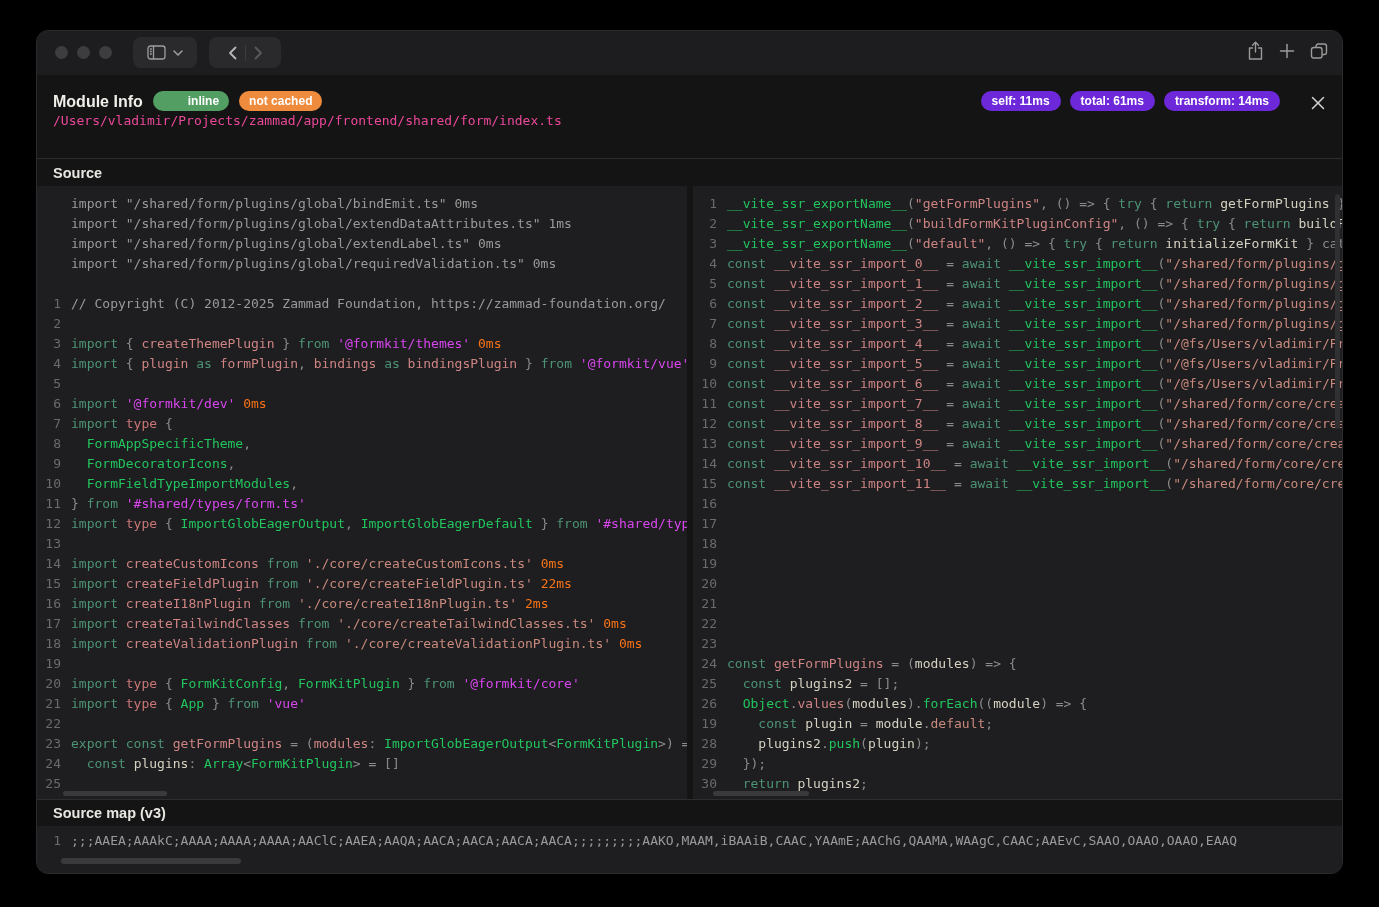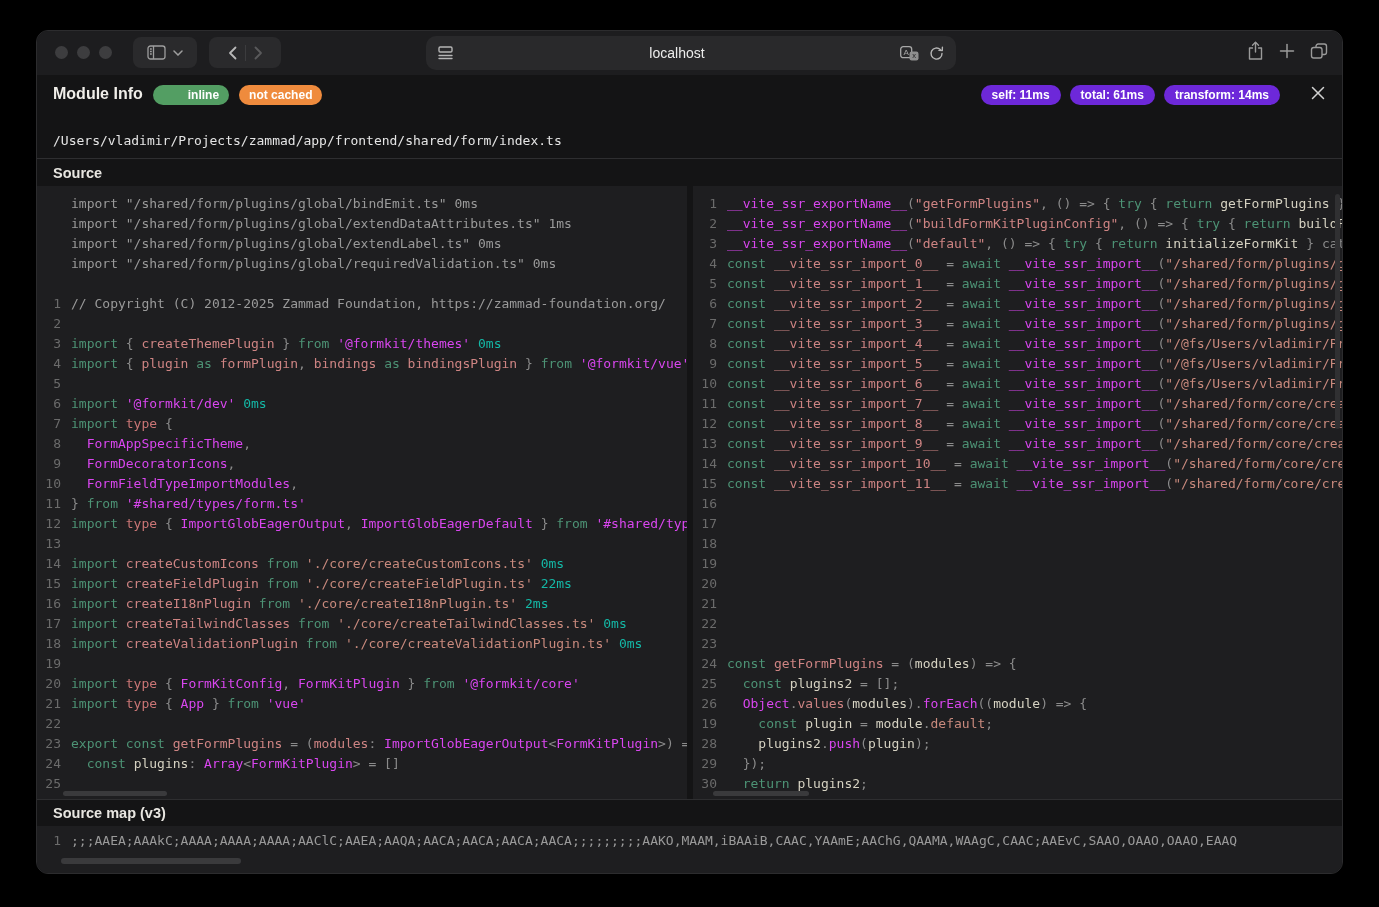--- a/index.html
+++ b/index.html
@@ -19,49 +19,49 @@
   .grp-nav { left:172px; width:72px; gap:0; }
   .nav-div { width:1px; height:16px; background:#3c3c3e; margin:0 8px; }
   .urlbar { position:absolute; left:389px; top:5px; width:530px; height:34px; background:#29292b;
     border-radius:10px; display:flex; align-items:center; padding:0 12px; }
   .url-text { flex:1; text-align:center; color:#ececec; font-size:14px; }
   .tb-right { position:absolute; right:14px; top:10px; display:flex; gap:15px; align-items:center; }
   .ibtn { display:flex; align-items:center; justify-content:center; cursor:default; }
 
   
   .mi-header { height:83px; flex:none; padding:10px 16px 0 16px; }
-  .mi-row1 { display:flex; align-items:flex-start; gap:10px; height:26px; }
+  .mi-row1 { display:flex; align-items:flex-end; gap:10px; height:26px; }
   .mi-title { color:#f0eee9; font-size:16px; font-weight:700; }
   .pill { font-size:12px; font-weight:700; color:#fff; border-radius:999px; padding:3px 10px; line-height:1.2; }
   .pill-inline { background:#539e63;padding-left:35px; }
   .pill-cache { background:#ef8b3d; }
   .timings { margin-left:auto; display:flex; gap:9px; }
   .pill-time { background:#6d28d9; padding:3px 11px; }
   .mi-close { margin-left:20px; }
-  .mi-path { margin-top:22px; color:#e5e5e5; font-size:13px; font-family:"DejaVu Sans Mono", monospace; }
+  .mi-path { margin-top:2px; color:#ec4899; font-size:13px; font-family:"DejaVu Sans Mono", monospace; }
 
   
   .panels-header { flex:none; height:28px; border-top:1px solid #2e2e30; display:flex; align-items:center; }
   .ph-left { width:650px; padding-left:16px; }
   .ph-gap { width:6px; }
   .ph-right { flex:1; padding-left:16px; }
   .panel-title { color:#e8e6e1; font-size:14.5px; font-weight:700; }
   .panels { flex:none; height:613px; display:flex; }
   .panel { background:#1e1e20; overflow:hidden; position:relative; padding-top:8px; }
   .panel-src { width:650px; flex:none; }
   .panel-gap { width:6px; flex:none; background:#141415; }
   .panel-tr { flex:1; }
 
   .code-line { display:flex; height:20px; font-family:"DejaVu Sans Mono", monospace; font-size:13px; line-height:20px; white-space:pre; }
   .ln { flex:none; width:30px; text-align:right; padding-right:6px; color:#6b6b6b; }
   .lc { flex:1; padding-left:4px; overflow:hidden; }
 
   .tok-k{color:#4d9375} .tok-t{color:#cb7676} .tok-r{color:#ce8483} .tok-s{color:#c98a7d}
-  .tok-g{color:#d946ef} .tok-y{color:#d946ef} .tok-w{color:#d6d2c2} .tok-p{color:#8b8b8b}
-  .tok-c{color:#9a9a9a} .tok-m{color:#14b8a6}
+  .tok-g{color:#d946ef} .tok-y{color:#22c55e} .tok-w{color:#d6d2c2} .tok-p{color:#8b8b8b}
+  .tok-c{color:#9a9a9a} .tok-m{color:#f97316}
 
   .hscroll { position:absolute; bottom:3px; height:5px; border-radius:3px; background:#3a3a3c; }
   .hs-src { left:26px; width:104px; }
   .hs-tr { left:20px; width:96px; }
   .vscroll { position:absolute; right:2px; top:8px; width:5px; height:235px; border-radius:3px; background:#303032; }
 
   
   .sm-header { flex:none; height:27px; border-top:1px solid #2e2e30; display:flex; align-items:center; padding-left:16px; }
   .sm-strip { flex:1; background:#1e1e20; position:relative; padding-top:2px; }
   .sm-strip .code-line { height:26px; line-height:26px; }
@@ -105,44 +105,20 @@
         </svg>
       </span>
       <span class="nav-div"></span>
       <span class="ibtn">
         <svg width="9" height="14" viewBox="0 0 9 14" fill="none" stroke="#59595b" stroke-width="1.8" stroke-linecap="round" stroke-linejoin="round">
           <path d="M1.5 1.5 L7 7 L1.5 12.5"></path>
         </svg>
       </span>
     </div>
 
-    <div class="urlbar">
-      <span class="ibtn">
-        <svg width="16" height="14" viewBox="0 0 16 14" fill="none" stroke="#b5b5b5" stroke-width="1.4" stroke-linecap="round">
-          <rect x="1" y="1" width="13" height="5" rx="1.2"></rect>
-          <line x1="1" y1="9.5" x2="14" y2="9.5"></line>
-          <line x1="1" y1="12.5" x2="14" y2="12.5"></line>
-        </svg>
-      </span>
-      <span class="url-text">localhost</span>
-      <span class="ibtn" style="margin-right:10px;">
-        <svg width="19" height="15" viewBox="0 0 19 15">
-          <rect x="0.7" y="0.7" width="11" height="11" rx="2.5" fill="none" stroke="#a8a8a8" stroke-width="1.3"></rect>
-          <text x="6.2" y="9.2" font-size="8" fill="#a8a8a8" text-anchor="middle" font-family="Liberation Sans, sans-serif">A</text>
-          <rect x="9.5" y="5.5" width="9" height="9" rx="2.2" fill="#8f8f8f"></rect>
-          <text x="14" y="12.4" font-size="7.5" fill="#1d1d1f" text-anchor="middle" font-family="Liberation Sans, sans-serif">x</text>
-        </svg>
-      </span>
-      <span class="ibtn">
-        <svg width="15" height="15" viewBox="0 0 15 15" fill="none" stroke="#b5b5b5" stroke-width="1.4" stroke-linecap="round">
-          <path d="M13 7.5 a5.5 5.5 0 1 1 -1.7 -3.9"></path>
-          <path d="M13.4 1.2 L13.3 4.5 L10 4.4" stroke-linejoin="round"></path>
-        </svg>
-      </span>
-    </div>
 
     <div class="tb-right">
       <span class="ibtn">
         <svg width="17" height="20" viewBox="0 0 17 20" fill="none" stroke="#9a9a9a" stroke-width="1.4" stroke-linecap="round" stroke-linejoin="round">
           <path d="M5.5 7 H2.5 V18 H14.5 V7 H11.5"></path>
           <line x1="8.5" y1="1.5" x2="8.5" y2="11"></line>
           <path d="M5.5 4.2 L8.5 1.2 L11.5 4.2"></path>
         </svg>
       </span>
       <span class="ibtn">

